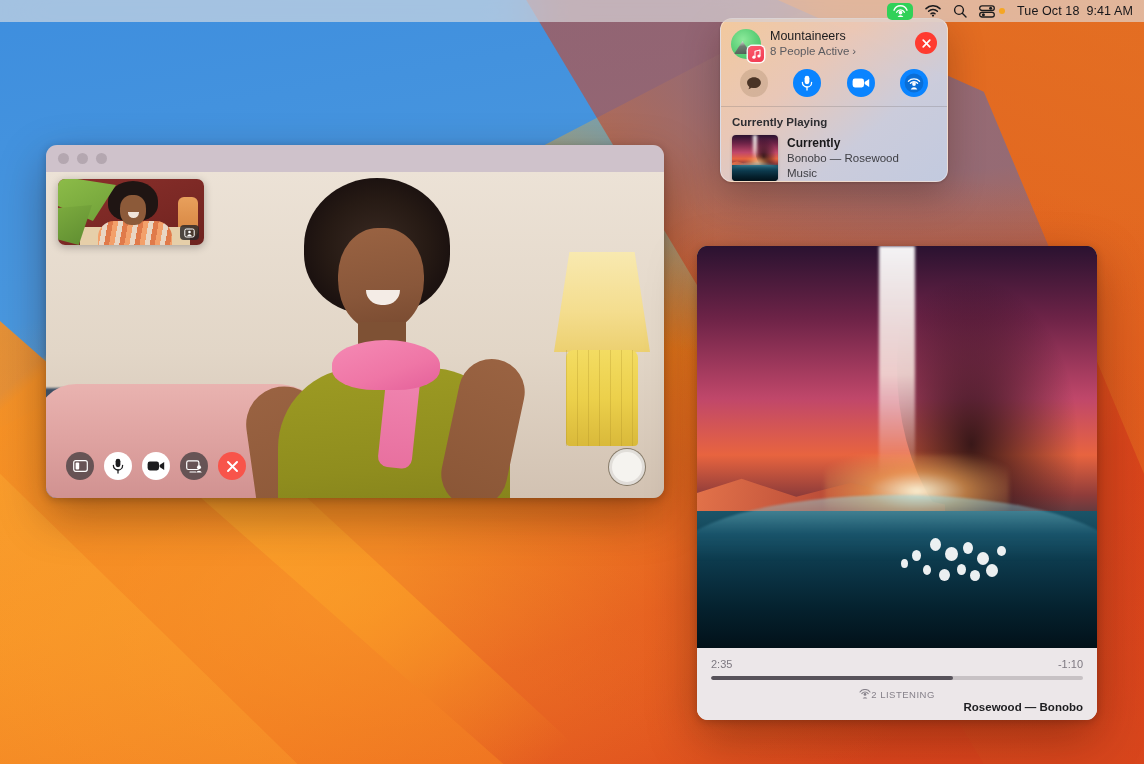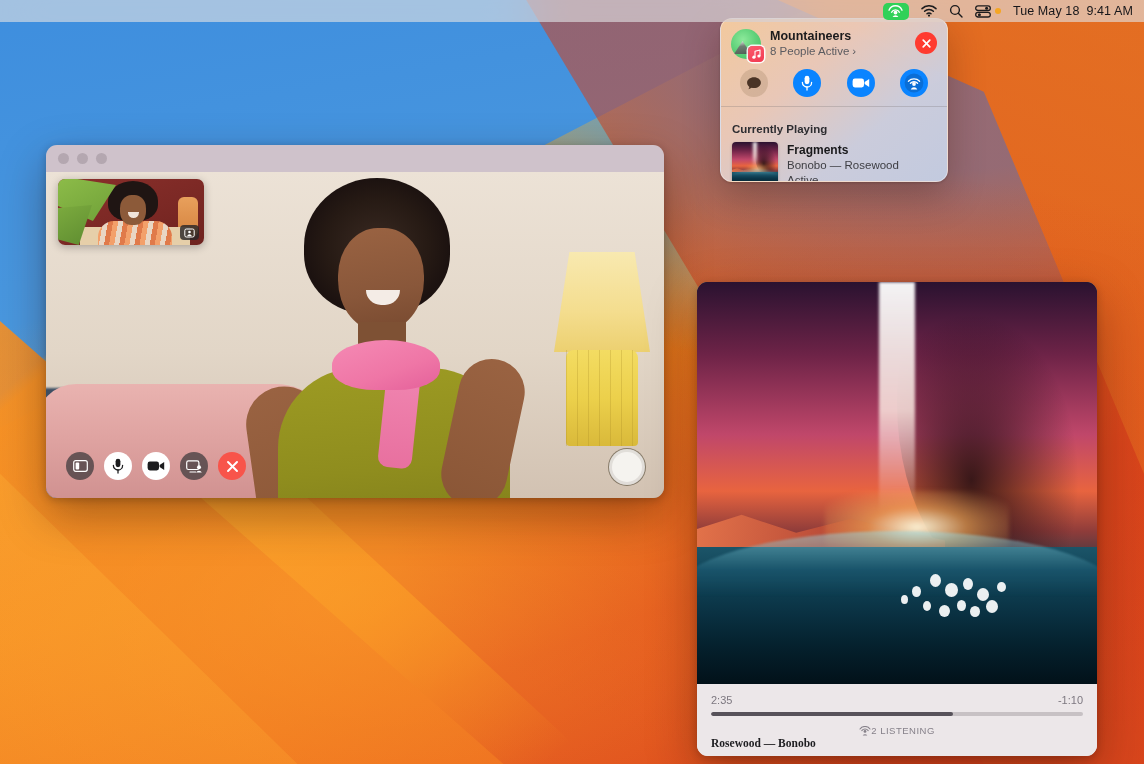--- a/index.html
+++ b/index.html
@@ -245,34 +245,34 @@
     background:linear-gradient(170deg,#e7efe9 0%, #5e6c62 48%, #46554c 100%);
     clip-path:polygon(50% 0, 100% 100%, 0 100%);
   }
   .sp-badge {
     position:absolute; right:-3px; bottom:-3px; width:16px; height:16px; border-radius:4.5px;
     background:linear-gradient(160deg,#fb5b6e 0%, #f23a52 100%);
     display:flex; align-items:center; justify-content:center;
     box-shadow:0 0 0 1.5px rgba(255,255,255,.9);
   }
   .sp-names { flex:1; min-width:0; }
-  .sp-title { font-size:12.5px; font-weight:700; color:#1b1b1d; line-height:15px; }
+  .sp-title { font-size:12.5px; font-weight:400; color:#1b1b1d; line-height:15px; }
   .sp-sub { font-size:11.5px; color:#5b5b60; line-height:15px; display:flex; align-items:center; gap:3px; }
   .sp-close {
     width:22px; height:22px; border-radius:50%; background:#ff3b30;
     display:flex; align-items:center; justify-content:center; flex:0 0 22px;
     margin-top:-2px;
   }
   .sp-actions { display:flex; justify-content:space-between; padding:10px 19px 0 19px; }
   .sp-act { width:28px; height:28px; border-radius:50%; display:flex; align-items:center; justify-content:center; }
   .sp-act.blue { background:#0a84ff; }
   .sp-act.muted { background:rgba(180,150,120,.42); }
   .sp-act.shareplay { background:#0a84ff; }
   .sp-divider { height:.5px; background:rgba(120,110,110,.28); }
-  .sp-bottom { padding:16px 11px 0 11px; }
+  .sp-bottom { padding:9px 11px 0 11px; }
   .sp-section { font-size:11.5px; font-weight:700; color:#2d2d31; margin-bottom:7px; }
   .sp-nowplaying { display:flex; gap:9px; }
   .sp-art { width:46px; height:46px; border-radius:4px; overflow:hidden; flex:0 0 46px; position:relative; box-shadow:0 1px 3px rgba(0,0,0,.25); }
   .sp-meta { min-width:0; padding-top:1px; }
   .sp-song { font-size:12px; font-weight:700; color:#18181a; line-height:15px; }
   .sp-artist { font-size:11.5px; color:#3e3e43; line-height:15px; }
   .sp-app { font-size:11.5px; color:#3e3e43; line-height:15px; }
 
   
   .art { position:absolute; inset:0; overflow:hidden;
@@ -312,32 +312,31 @@
     background:radial-gradient(60% 60% at 30% 70%, rgba(20,8,14,.82) 0%, rgba(20,8,14,0) 72%);
     border-radius:50%;
   }
 
   
   #player {
     position:absolute; left:697px; top:246px; width:400px; height:474px;
     border-radius:11px; overflow:hidden; z-index:30;
     box-shadow:0 18px 48px rgba(40,12,0,.34), 0 2px 8px rgba(0,0,0,.2);
     background:#ece7e9;
-    margin-top:36px;
   }
   .pl-art { position:absolute; left:0; top:0; right:0; height:402px; overflow:hidden; background:#06161f; }
   .pl-bar { position:absolute; left:0; right:0; bottom:0; height:72px; background:#ece7e9; padding:10px 14px 0 14px; }
   .pl-times { display:flex; justify-content:space-between; font-size:11px; color:#7d7880; margin-bottom:6px; }
   .pl-track { position:relative; height:4px; border-radius:2px; background:#c7c1c4; overflow:hidden; }
   .pl-fill { position:absolute; left:0; top:0; bottom:0; background:#57525a; border-radius:2px; }
   .pl-listening {
-    display:flex; align-items:flex-end; justify-content:center; 
+    display:flex; align-items:flex-start; justify-content:center; 
     font-size:9.5px; letter-spacing:.5px; color:#86818a; margin-top:9px; text-transform:uppercase;
   }
-  .pl-nowtitle { text-align:left; font-size:11.5px; font-weight:700; color:#1d1d20; margin-top:1px;font-family:Liberation Serif, serif; }
+  .pl-nowtitle { text-align:right; font-size:11.5px; font-weight:700; color:#1d1d20; margin-top:1px; }
   svg { display:block; }
 </style>
 </head>
 <body>
 
 <div id="desktop">
   <div class="wp-layer wp-base"></div>
   <div class="wp-layer wp-blue"></div>
   <div class="wp-layer wp-orangeTop"></div>
   <div class="wp-layer wp-band4"></div>
@@ -373,21 +372,21 @@
   <div class="mb-item">
     <svg width="16" height="13" viewBox="0 0 16 13">
       <rect x="0.7" y="0.9" width="14.6" height="4.6" rx="2.3" fill="none" stroke="#1c1c1e" stroke-width="1.3"></rect>
       <circle cx="11.6" cy="3.2" r="1.5" fill="#1c1c1e"></circle>
       <rect x="0.7" y="7.4" width="14.6" height="4.6" rx="2.3" fill="none" stroke="#1c1c1e" stroke-width="1.3"></rect>
       <circle cx="4.4" cy="9.7" r="1.5" fill="#1c1c1e"></circle>
     </svg>
     <span class="cc-dot"></span>
   </div>
   <div class="mb-item mb-time">
-    <span>Tue May 18</span>
+    <span>Tue Oct 18</span>
     <span>9:41 AM</span>
   </div>
 </div>
 
 <div id="facetime">
   <div class="ft-titlebar">
     <span class="tl"></span>
     <span class="tl"></span>
     <span class="tl"></span>
   </div>
@@ -539,23 +538,23 @@
         <div class="art">
           <div class="art-dark"></div>
           <div class="art-beam"></div>
           <div class="art-ridge"></div>
           <div class="art-glow"></div>
           <div class="art-sea"></div>
           <div class="art-wave"></div>
         </div>
       </div>
       <div class="sp-meta">
-        <div class="sp-song">Fragments</div>
+        <div class="sp-song">Currently</div>
         <div class="sp-artist">Bonobo — Rosewood</div>
-        <div class="sp-app">Active</div>
+        <div class="sp-app">Music</div>
       </div>
     </div>
   </div>
 </div>
 
 <div id="player">
   <div class="pl-art">
     <div class="art">
       <div class="art-dark"></div>
       <div class="art-beam"></div>

